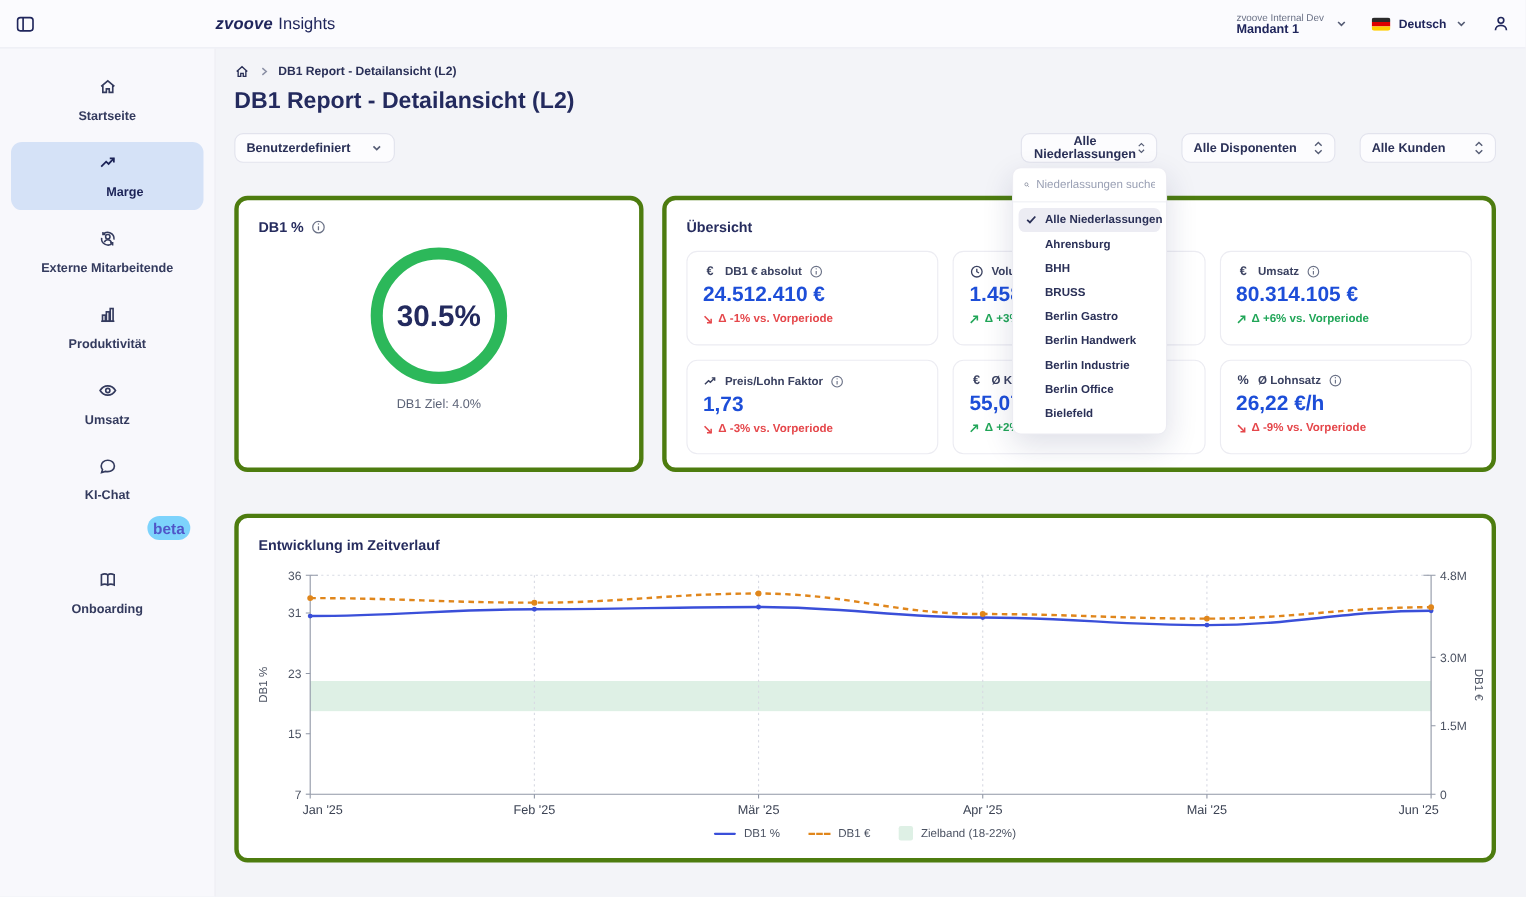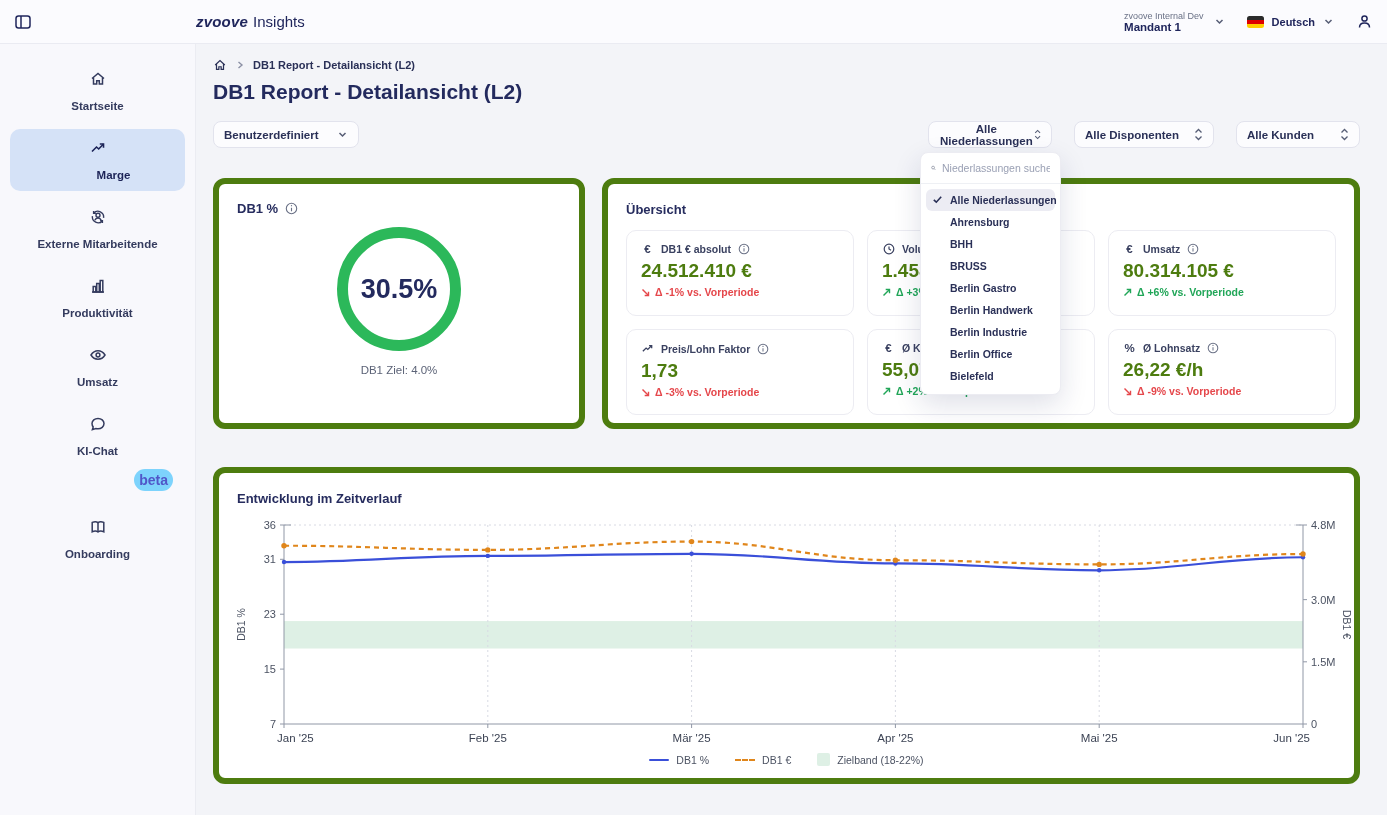--- a/index.html
+++ b/index.html
@@ -57,38 +57,38 @@
   .dd-search input { border:none; outline:none; width:108px; font-size:10.5px; color:#2a3057; font-family:inherit; }
   .dd-search input::placeholder { color:#9aa0b4; }
   .dd-list { padding:5px 5px 7px; }
   .dd-option { position:relative; font-size:10.5px; font-weight:600; color:#2a3057; padding:5px 6px 5px 24px;
                border-radius:6px; cursor:pointer; white-space:nowrap; }
   .dd-option.selected { background:#ececf3; }
   .dd-option .check { position:absolute; left:6px; top:5px; color:#2a3057; }
 
   
   .cards-row { display:flex; gap:17px; margin-bottom:38px; }
-  .card { background:#fff; border:6px solid #4d7c0f; border-radius:12px; }
+  .card { background:#fff; border:4px solid #4d7c0f; border-radius:12px; }
   .card-title { font-size:13px; font-weight:800; color:#262c5e; }
   .info-ic { color:#6a7186; display:inline-flex; cursor:pointer; }
 
   .gauge-card { width:372px; height:251px; padding:17px 18px; }
   .gauge-head { display:flex; align-items:center; gap:7px; }
   .gauge-body { display:flex; flex-direction:column; align-items:center; }
   .ring { width:124px; height:124px; border-radius:50%; margin-top:11px;
           display:flex; align-items:center; justify-content:center; }
   .ring-value { font-size:27px; font-weight:800; color:#232a5e; }
   .gauge-target { margin-top:13px; font-size:11.5px; color:#5c6377; }
 
   .overview-card { width:758px; height:251px; padding:16px 18px; }
   .tile-grid { display:grid; grid-template-columns:repeat(3,1fr); gap:13px; margin-top:12px; }
   .tile { border:1px solid #ececf2; border-radius:10px; padding:12px 14px; height:86px; background:#fff; }
   .tile-head { display:flex; align-items:center; gap:7px; font-size:10.5px; font-weight:600; color:#3a4160; }
   .tile-ic { width:13px; display:inline-flex; justify-content:center; color:#3a4160; font-size:11px; font-weight:700; }
-  .tile-value { font-size:19px; font-weight:800; color:#4d7c0f; margin:5px 0 4px; }
+  .tile-value { font-size:19px; font-weight:800; color:#1d4ed8; margin:5px 0 4px; }
   .tile-delta { display:flex; align-items:center; gap:5px; font-size:10.5px; font-weight:700; }
   .delta-down { color:#e5474b; } .delta-up { color:#21a658; }
 
   
   .chart-card { width:1147px; height:317px; padding:16px 0 0; }
   .chart-card .card-title { padding-left:18px; }
   .legend { display:flex; justify-content:center; align-items:center; gap:26px; margin-top:2px; }
   .legend-item { display:flex; align-items:center; gap:7px; font-size:10.5px; color:#4b5262; cursor:pointer; }
   .sw-line { width:20px; height:2px; border-radius:2px; }
   .sw-dash { width:20px; height:0; border-top:2px dashed; }

